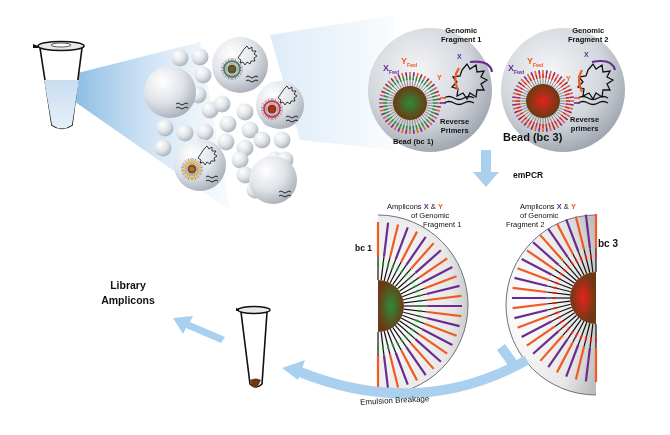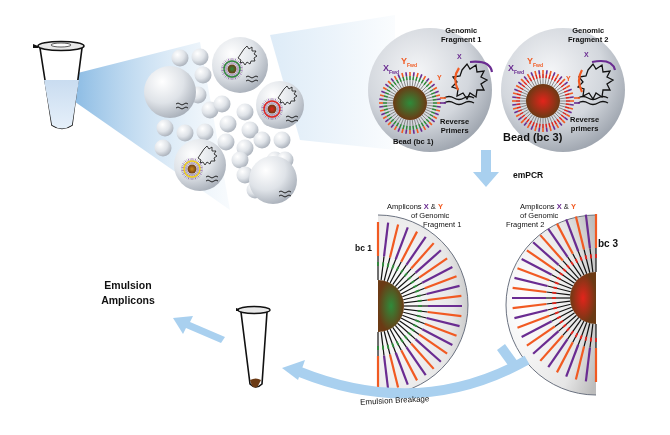--- a/index.html
+++ b/index.html
@@ -793,16 +793,16 @@
 <div class="lbl" style="left:506px; top:202px; font-size:7.5px; line-height:9px;">
   <div style="padding-left:14px;"><span>Amplicons</span> <b class="purple">X</b> <span>&amp;</span> <b class="orange">Y</b></div>
   <div style="padding-left:14px;">of Genomic</div>
   <div>Fragment 2</div>
 </div>
 <div class="lbl bold" style="left:598px; top:238px; font-size:10px;">bc 3</div>
 
 <div class="lbl" style="left:360px; top:396px; font-size:8px; transform:rotate(-3deg);">Emulsion Breakage</div>
 
 <div class="lbl bold center" style="left:72px; top:278px; width:112px; font-size:10.5px; line-height:15px;">
-  <div>Emulsion</div>
+  <div>Library</div>
   <div>Amplicons</div>
 </div>
 </div>
 
 </body></html>

